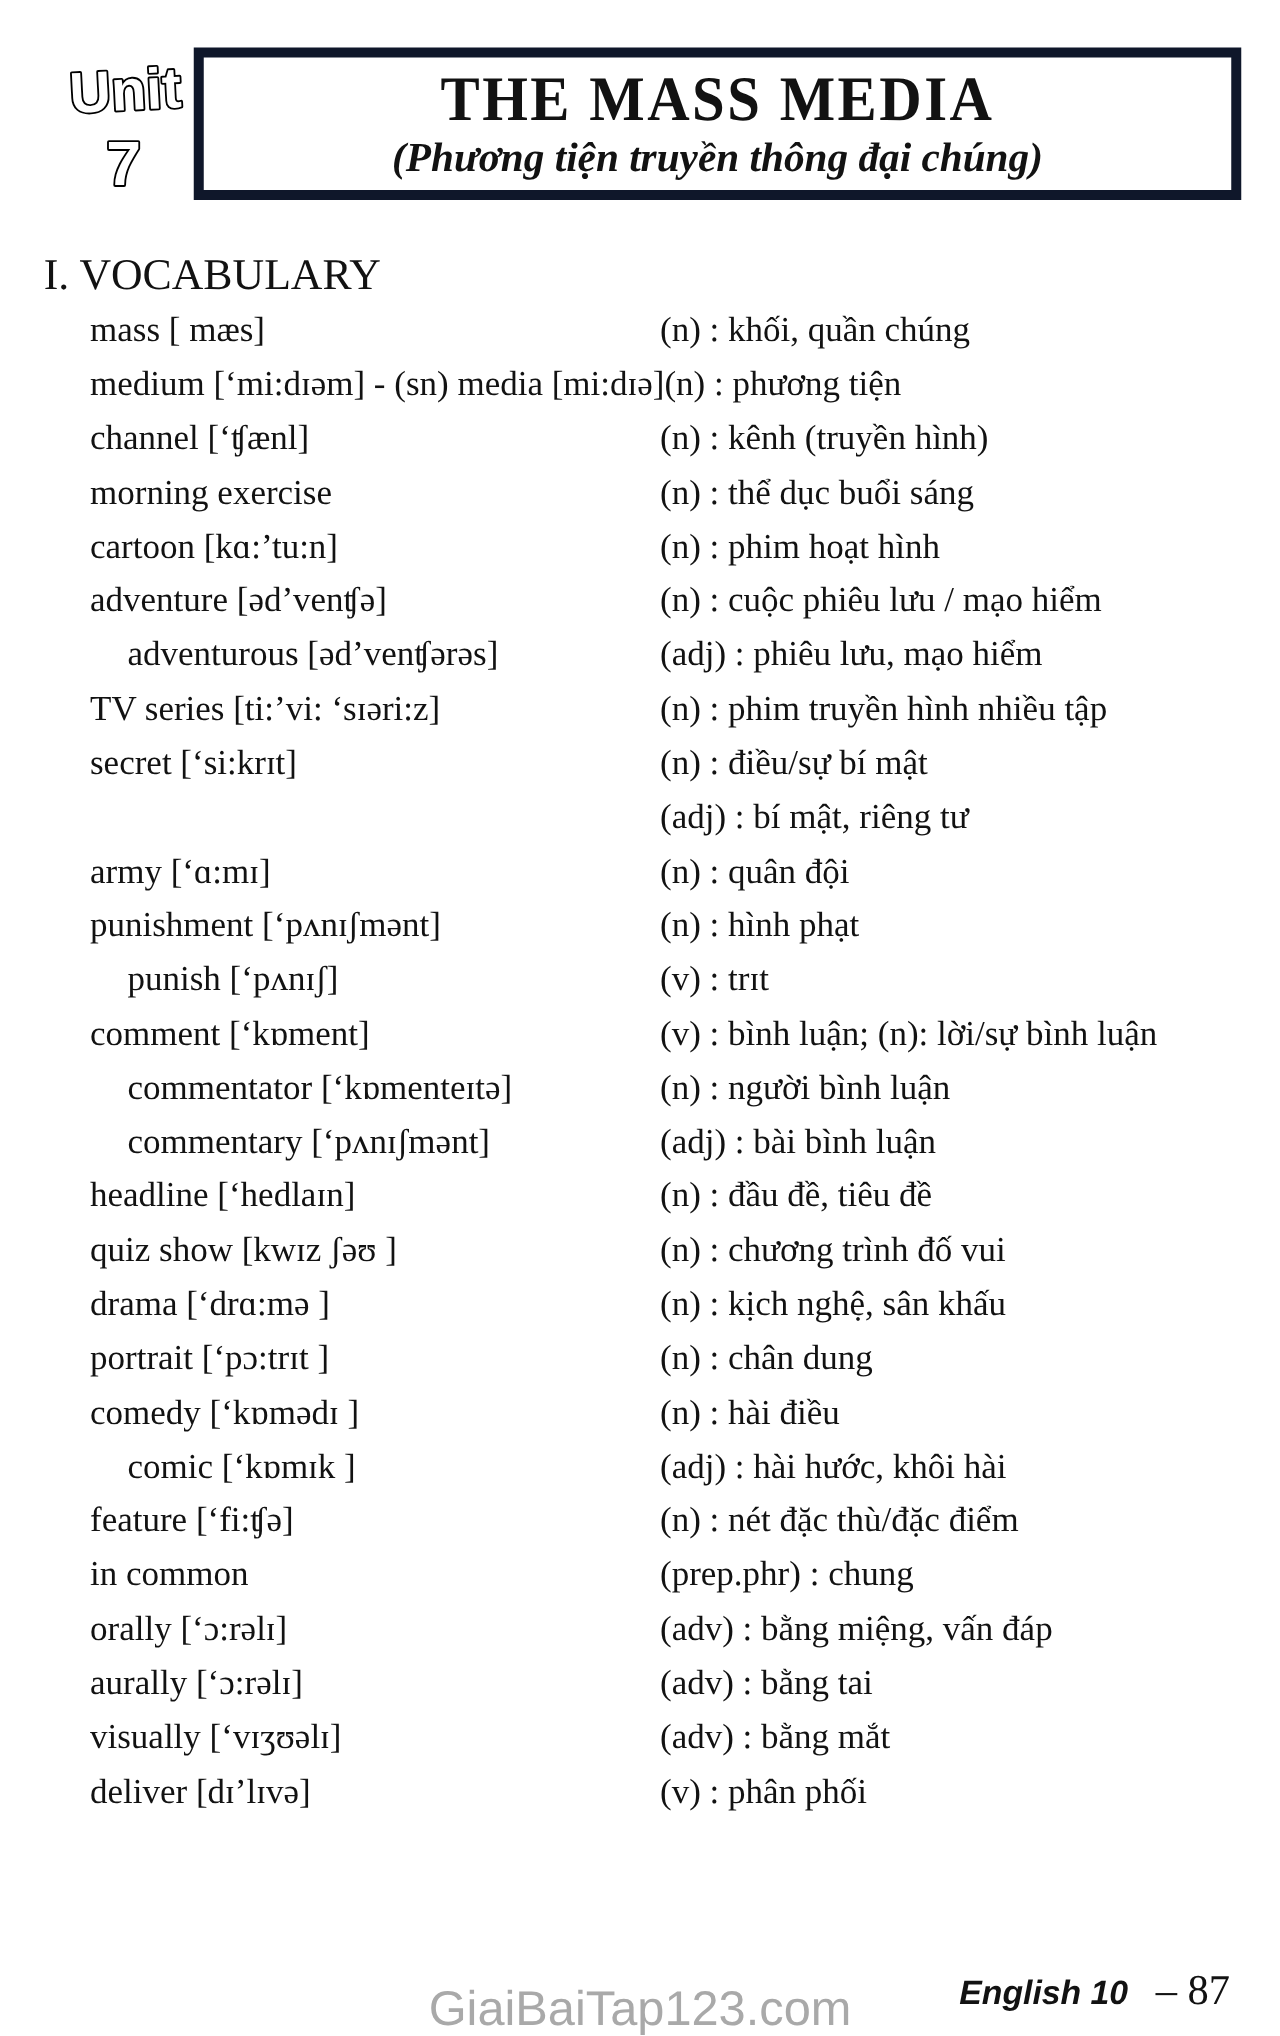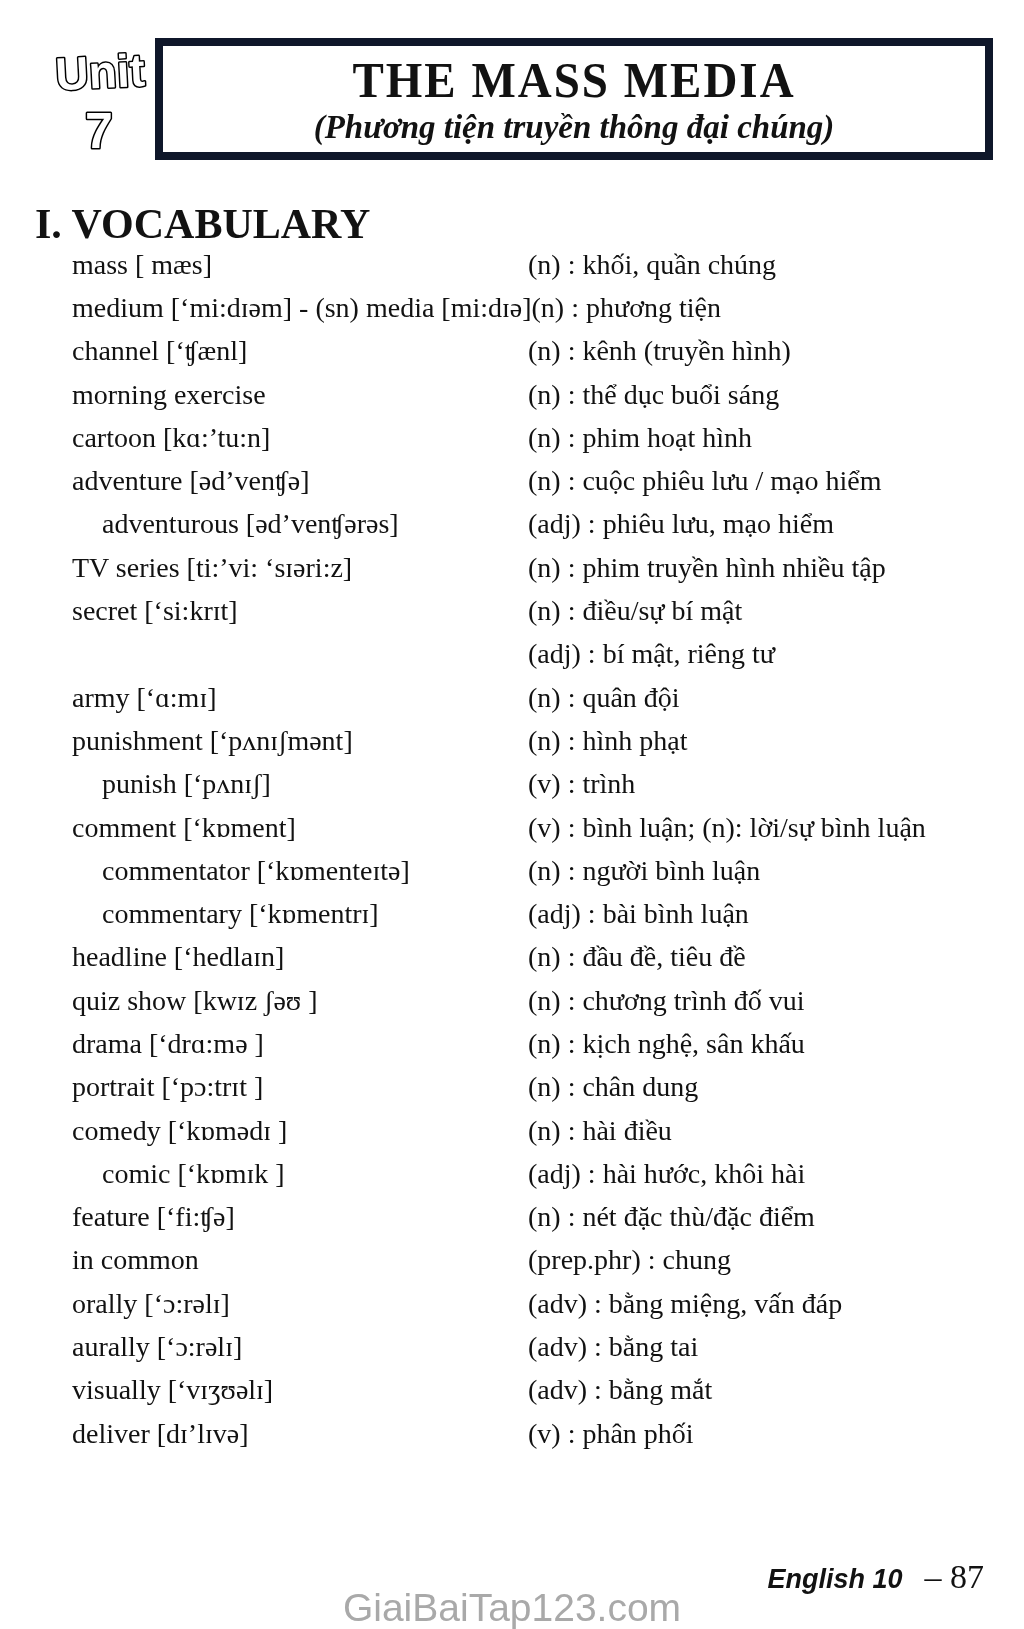--- a/index.html
+++ b/index.html
@@ -32,21 +32,21 @@
   }
   .title-box .subtitle{
     margin:0;
     font-size:33px;font-weight:bold;font-style:italic;
     font-family:"Liberation Serif", serif;
   }
 
   
   .section-heading{
     position:absolute;left:35px;top:200px;margin:0;
-    font-size:42px;font-weight:bold;text-align:right;
+    font-size:35px;font-weight:normal;text-align:right;
   }
 
   
   .vocab{
     position:absolute;left:72px;top:243px;width:916px;
   }
   .vrow{
     display:flex;align-items:center;
     height:43.3px;
     font-size:28px;
@@ -62,20 +62,21 @@
     position:absolute;top:1558px;right:40px;
     display:flex;align-items:baseline;gap:22px;
   }
   .footer .book{
     font-family:"Liberation Sans", sans-serif;
     font-weight:bold;font-style:italic;font-size:27px;
   }
   .footer .pageno{
     font-family:"Liberation Serif", serif;
     font-size:34px;
+    margin-top:16px;
   }
   .watermark{
     position:absolute;top:1586px;left:0;right:0;
     text-align:center;
     font-family:"Liberation Sans", sans-serif;
     font-size:39px;
     color:#a9a9a9;
   }
 </style>
 </head>
@@ -138,32 +139,32 @@
       <div class="vrow">
         <span class="term">army [‘ɑ:mɪ]</span>
         <span class="def">(n) : quân đội</span>
       </div>
       <div class="vrow">
         <span class="term">punishment [‘pʌnɪʃmənt]</span>
         <span class="def">(n) : hình phạt</span>
       </div>
       <div class="vrow">
         <span class="term indent">punish [‘pʌnɪʃ]</span>
-        <span class="def">(v) : trình</span>
+        <span class="def">(v) : trɪt</span>
       </div>
       <div class="vrow">
         <span class="term">comment [‘kɒment]</span>
         <span class="def">(v) : bình luận; (n): lời/sự bình luận</span>
       </div>
       <div class="vrow">
         <span class="term indent">commentator [‘kɒmenteɪtə]</span>
         <span class="def">(n) : người bình luận</span>
       </div>
       <div class="vrow">
-        <span class="term indent">commentary [‘kɒmentrɪ]</span>
+        <span class="term indent">commentary [‘pʌnɪʃmənt]</span>
         <span class="def">(adj) : bài bình luận</span>
       </div>
       <div class="vrow">
         <span class="term">headline [‘hedlaɪn]</span>
         <span class="def">(n) : đầu đề, tiêu đề</span>
       </div>
       <div class="vrow">
         <span class="term">quiz show [kwɪz ʃəʊ ]</span>
         <span class="def">(n) : chương trình đố vui</span>
       </div>

